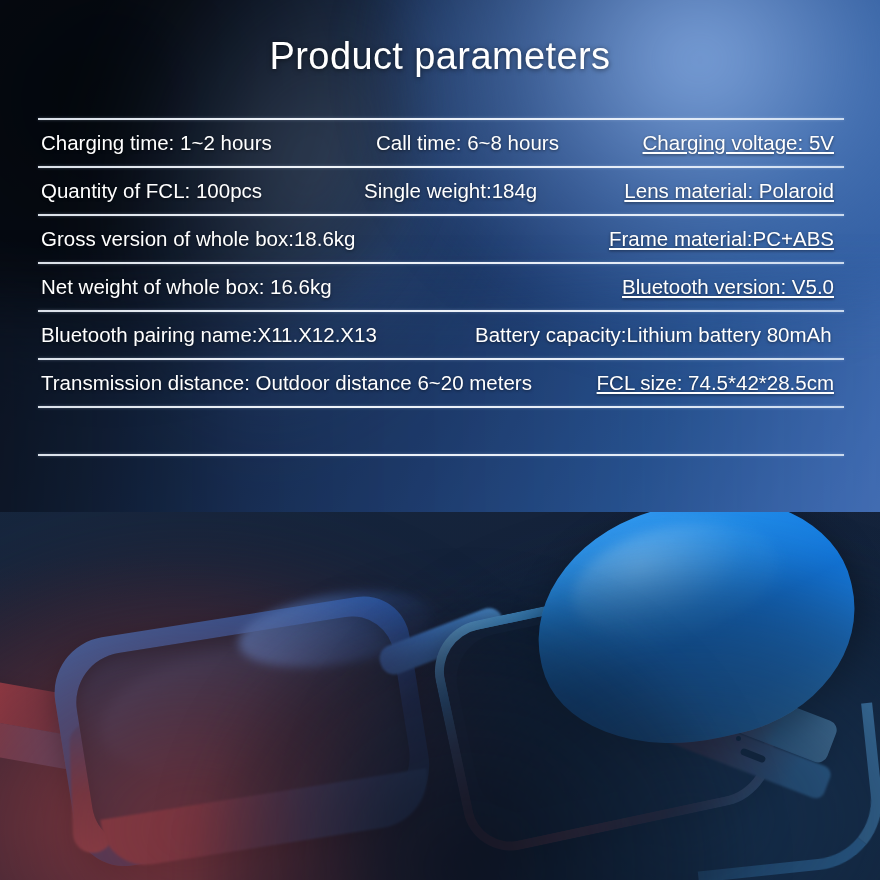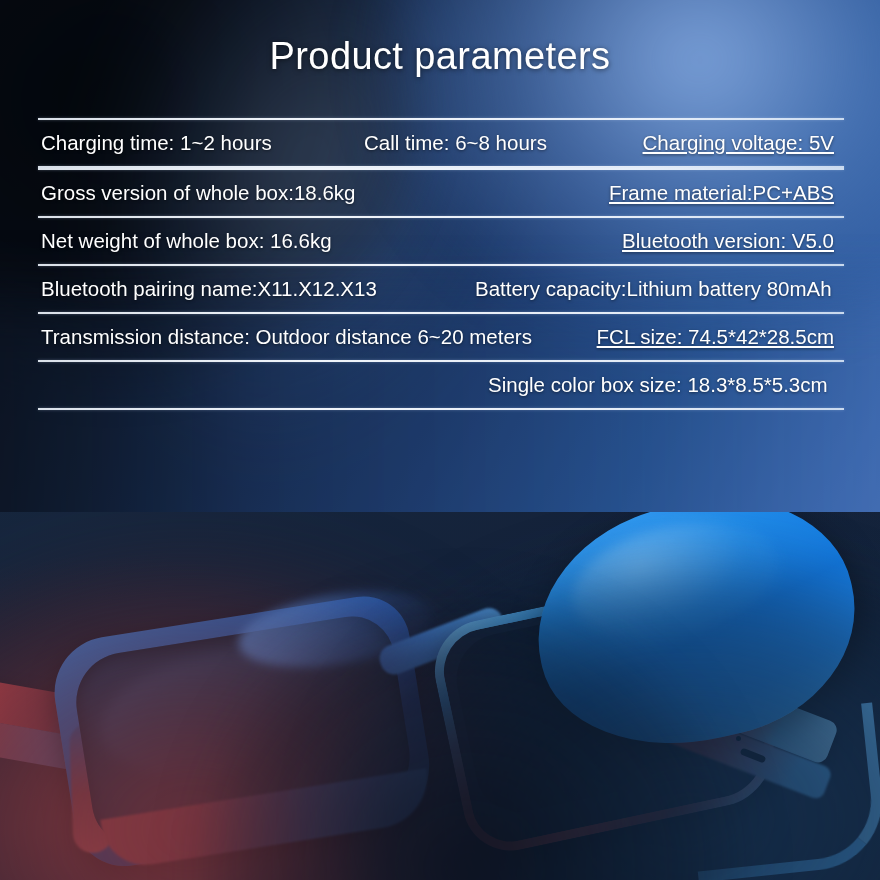--- a/index.html
+++ b/index.html
@@ -147,21 +147,21 @@
     font-size: 20.5px;
     line-height: 26px;
     white-space: nowrap;
     text-shadow: 0 1px 3px rgba(0,0,0,0.5);
   }
   .cell.left   { position: absolute; left: 3px; }
   .cell.mid    { position: absolute; }
   .cell.right  { position: absolute; right: 10px; text-decoration: underline; }
 
   
-  .mid-c1 { left: 326px; }
+  .mid-c1 { left: 338px; }
   .mid-c2 { left: 326px; }
   .mid-c5 { left: 437px; }
   .mid-c7 { left: 450px; }
 
   
   .photo {
     position: absolute;
     left: 0; right: 0;
     top: 512px;
     height: 368px;
@@ -387,20 +387,25 @@
 
     <div class="divider"></div>
 
     <div class="spec-row">
       <span class="cell left">Charging time:  1~2 hours</span>
       <span class="cell mid mid-c1">Call time: 6~8 hours</span>
       <span class="cell right">Charging voltage:  5V</span>
     </div>
     <div class="divider"></div>
 
+    <div class="spec-row">
+      <span class="cell left">Quantity of FCL:  100pcs</span>
+      <span class="cell mid mid-c2">Single weight:184g</span>
+      <span class="cell right">Lens material:  Polaroid</span>
+    </div>
     <div class="divider"></div>
 
     <div class="spec-row">
       <span class="cell left">Gross version of whole box:18.6kg</span>
       <span class="cell right">Frame material:PC+ABS</span>
     </div>
     <div class="divider"></div>
 
     <div class="spec-row">
       <span class="cell left">Net weight of whole box:  16.6kg</span>
@@ -414,21 +419,20 @@
     </div>
     <div class="divider"></div>
 
     <div class="spec-row">
       <span class="cell left">Transmission distance:  Outdoor distance 6~20 meters</span>
       <span class="cell right">FCL size: 74.5*42*28.5cm</span>
     </div>
     <div class="divider"></div>
 
     <div class="spec-row">
-      <span class="cell mid mid-c7">Single color box size: 18.3*8.5*5.3cm</span>
     </div>
     <div class="divider"></div>
 
   </div>
 
   <div class="photo">
     <div class="photo-bg"></div>
 
     <div class="sg-left">
       <div class="temple-left"></div>

